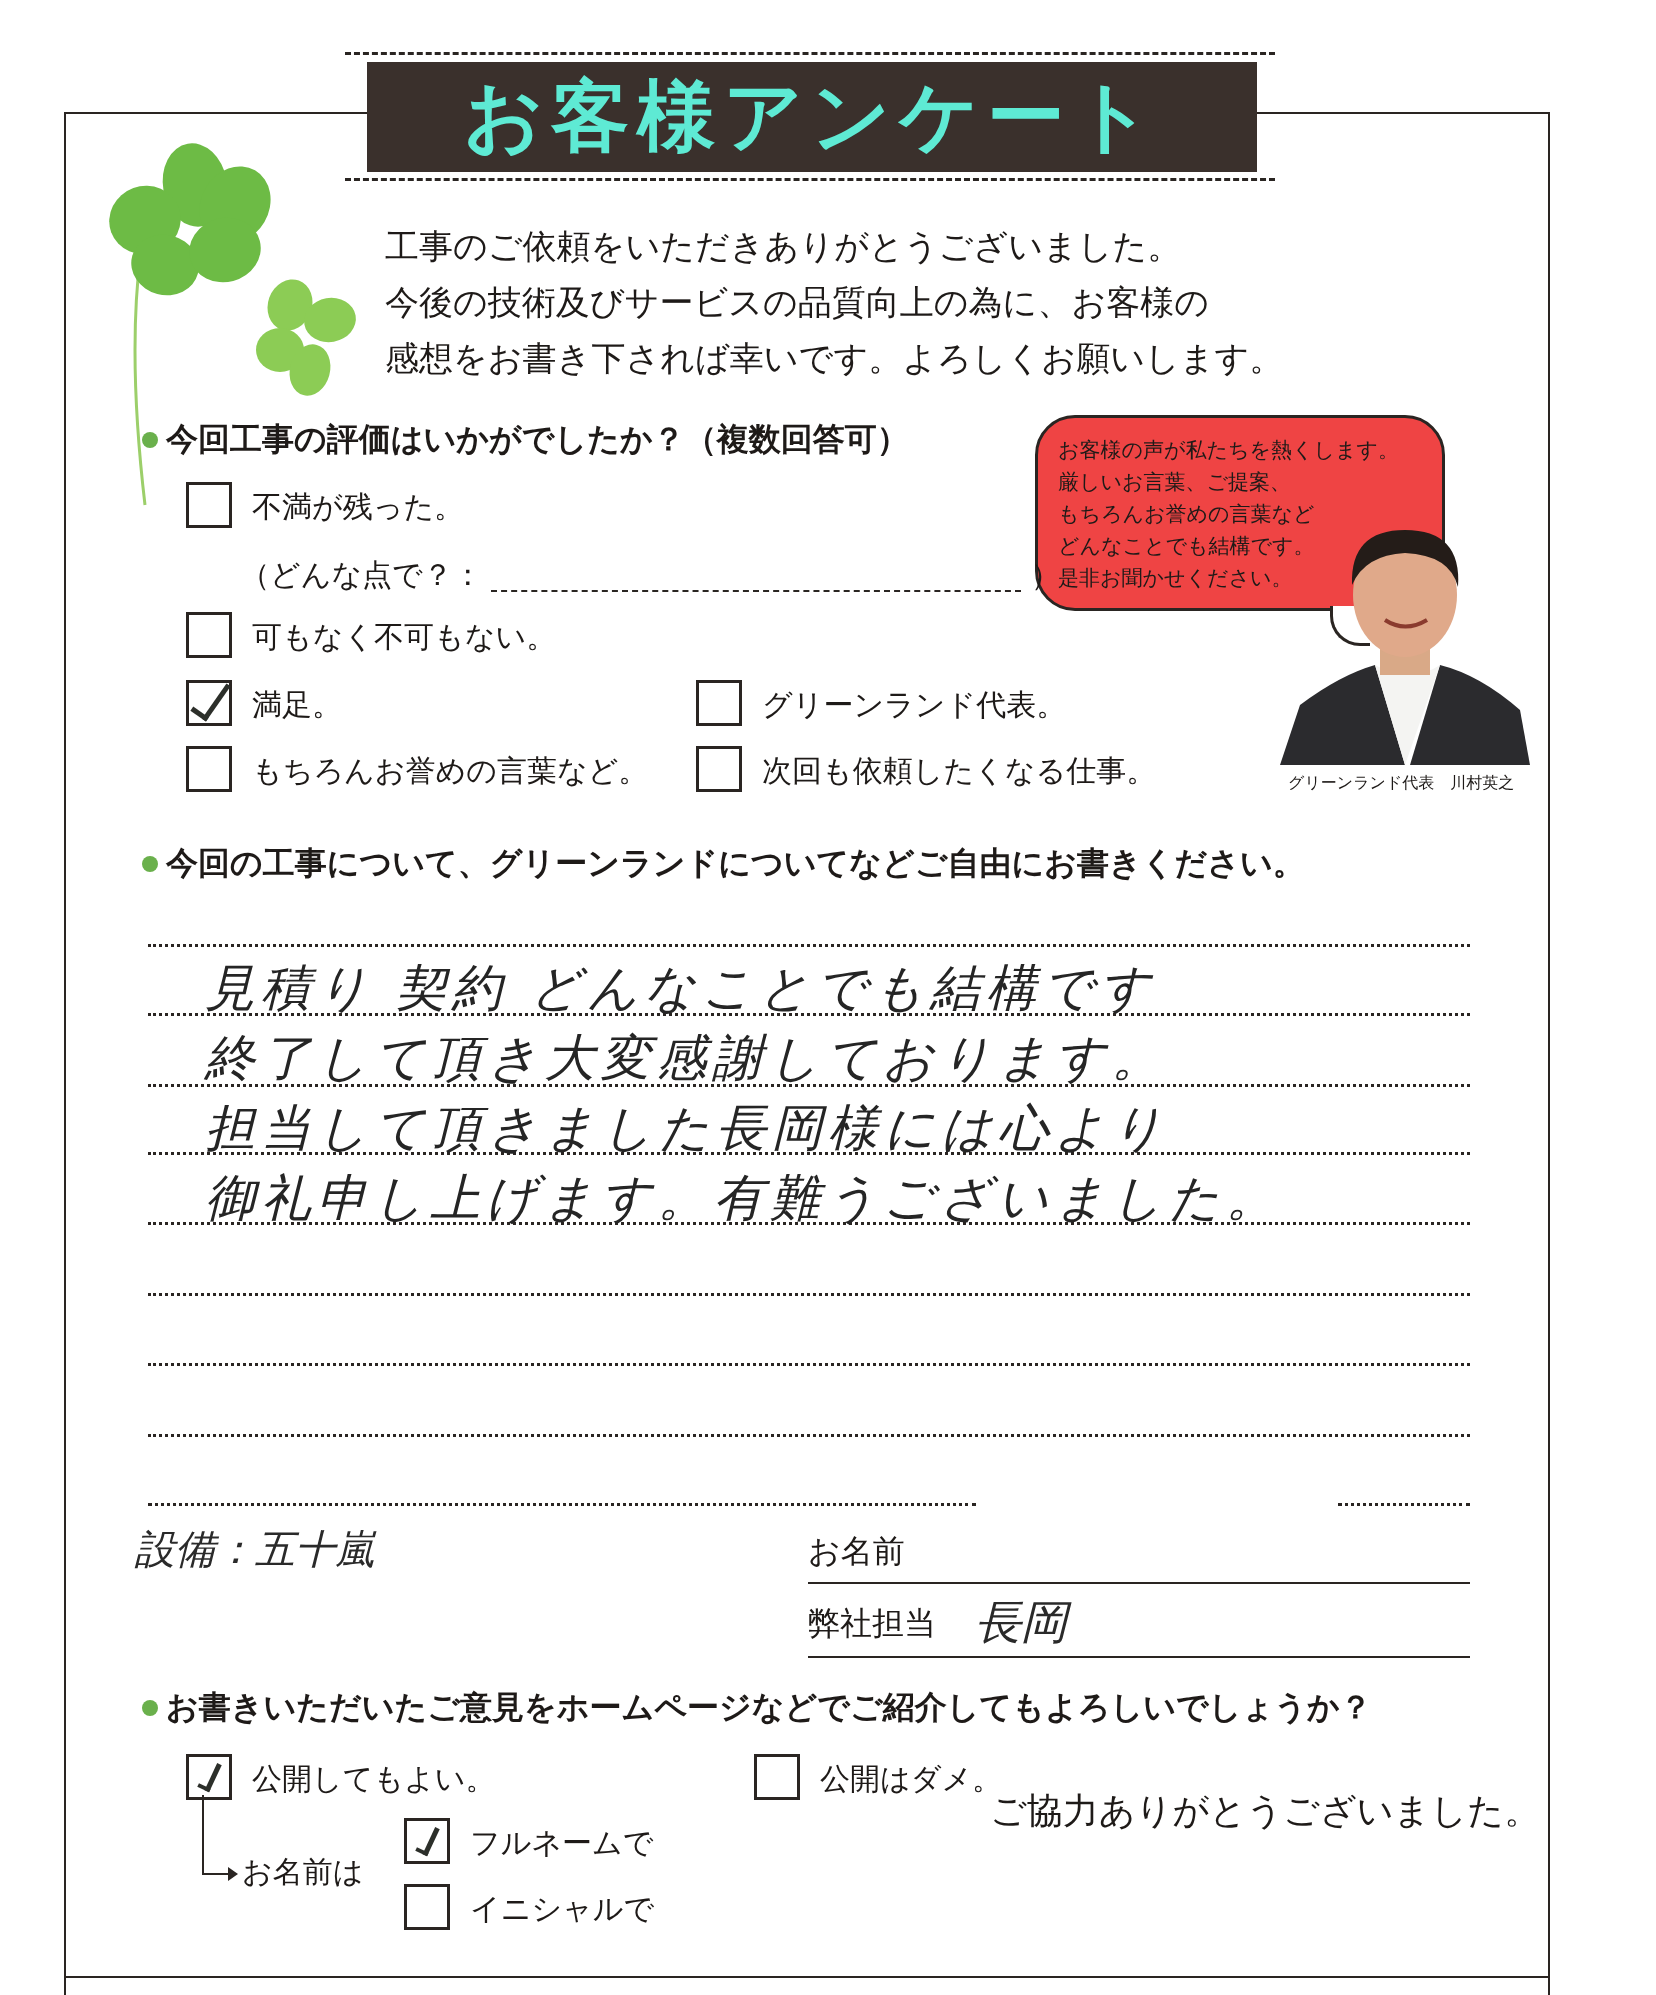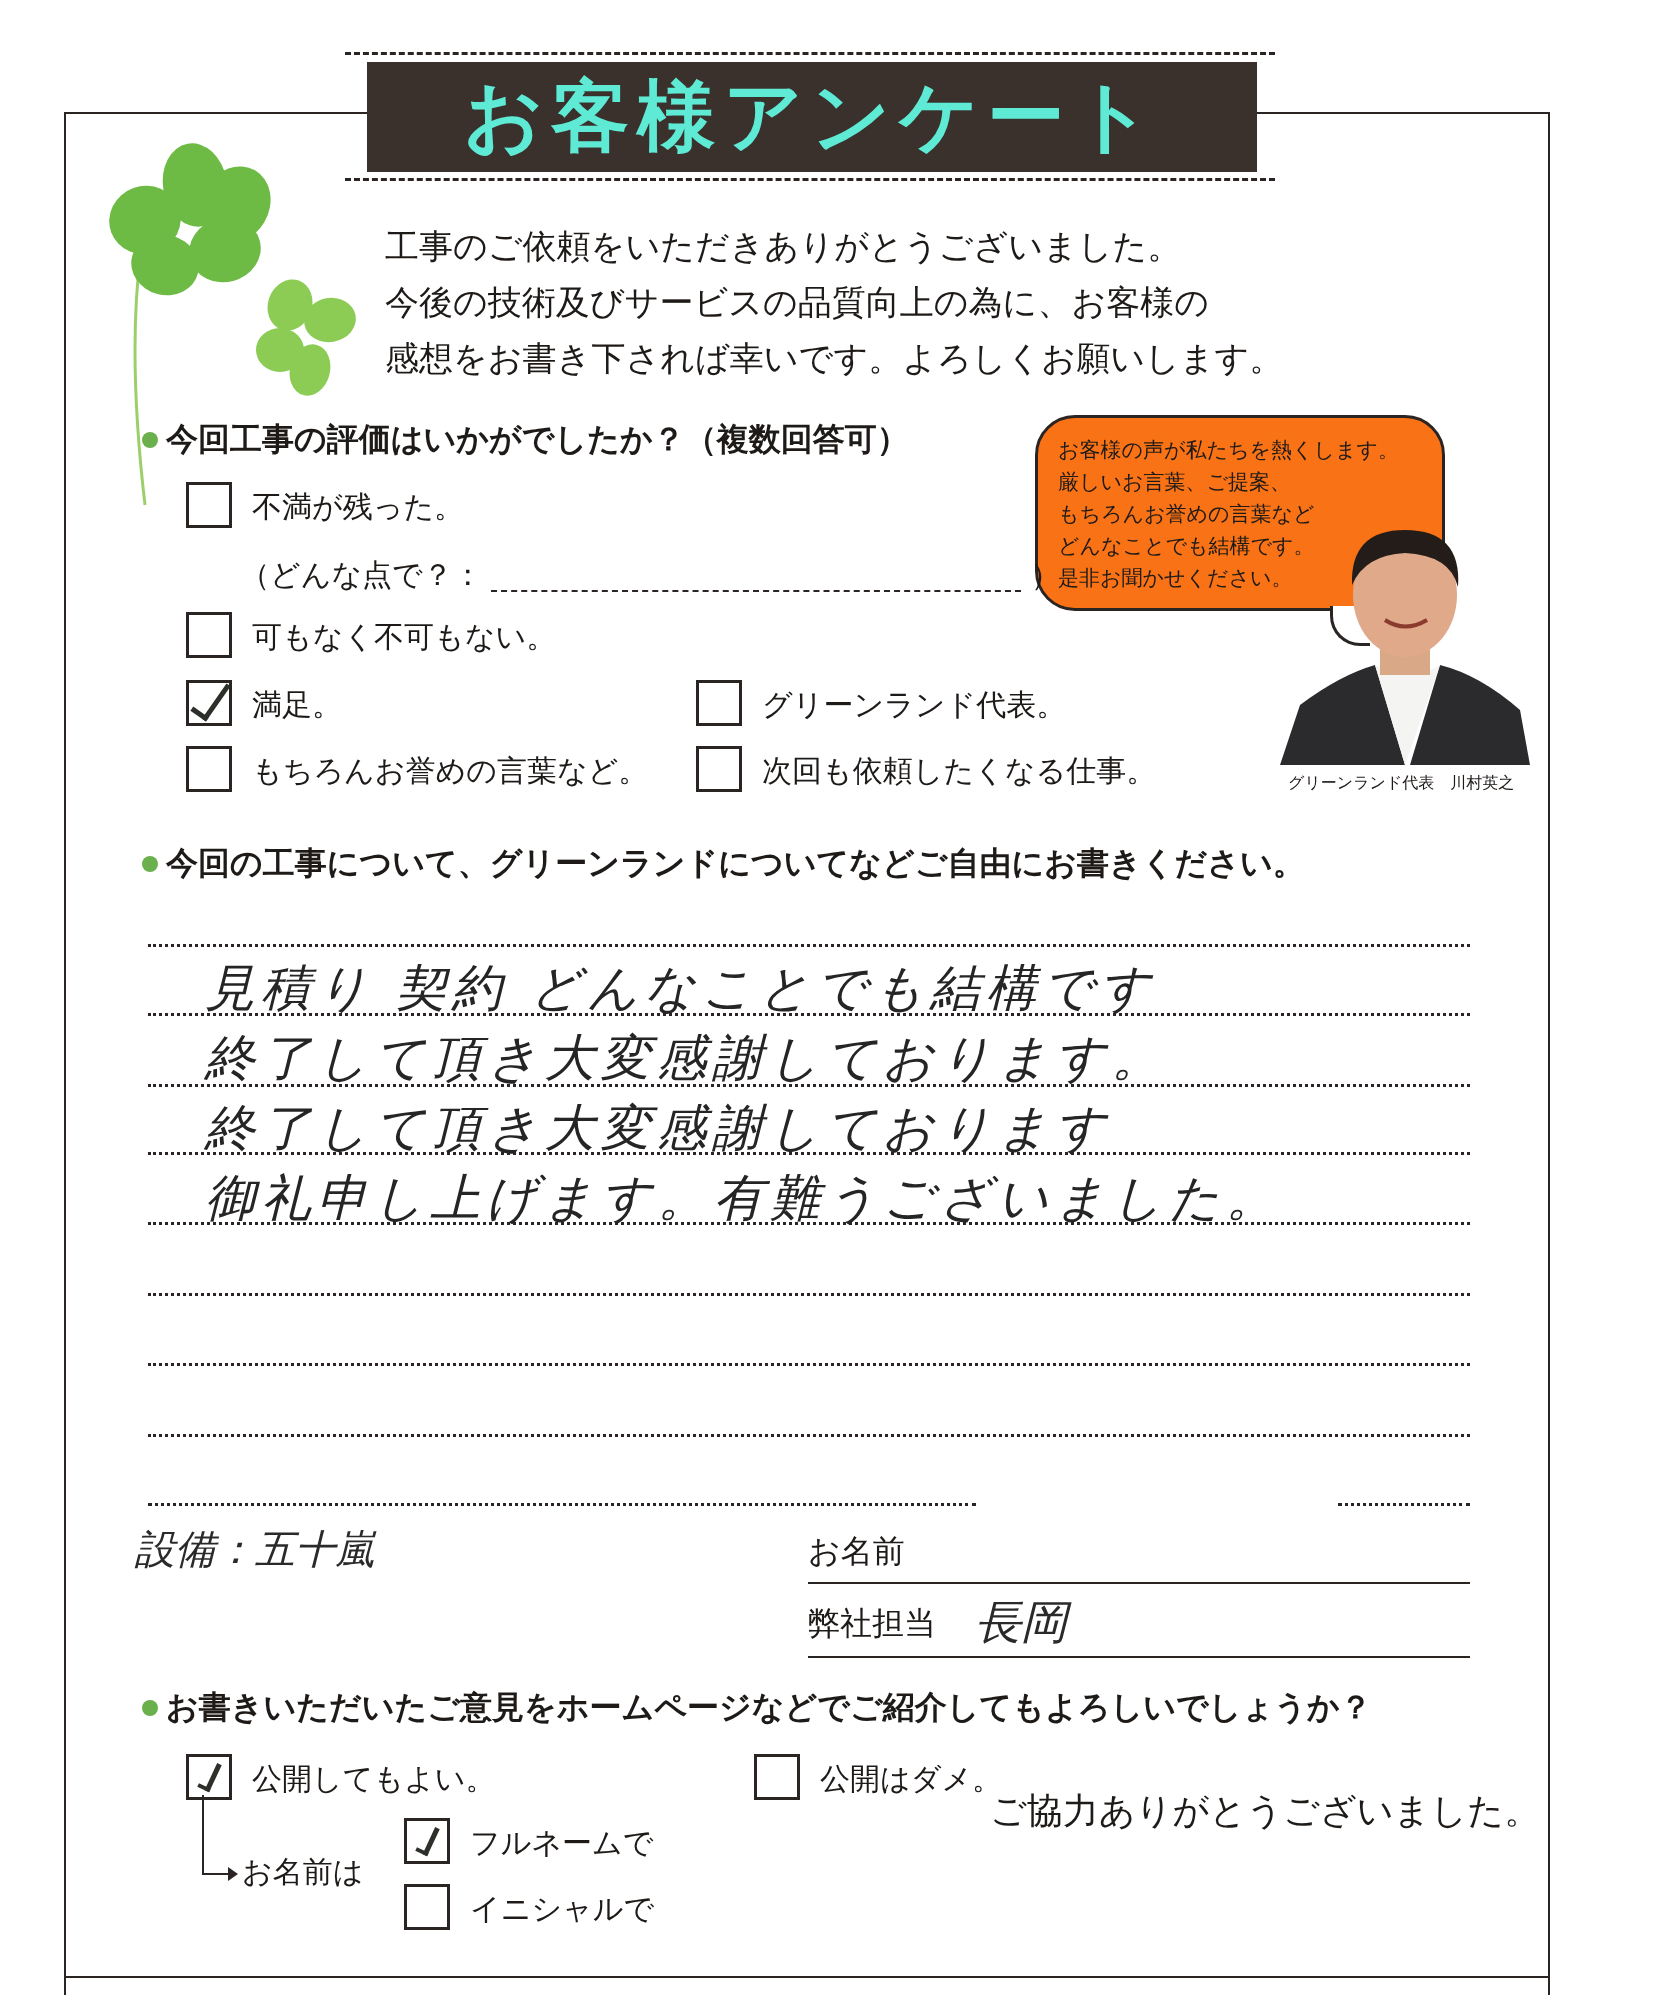--- a/index.html
+++ b/index.html
@@ -31,21 +31,21 @@
   .cb { width: 46px; height: 46px; border: 3px solid #2a2522; margin-right: 12px; position: relative; background: #fff; flex-shrink: 0; }
   .cb.checked::after { content: ""; position: absolute; left: 12px; top: -6px; width: 14px; height: 38px;
                        border-right: 5px solid #2c2f2a; border-bottom: 5px solid #2c2f2a; transform: rotate(35deg); }
   .cb.sm.checked::after { left: 14px; top: 4px; width: 8px; height: 26px; border-right: 5px solid #2c2f2a; border-bottom: 4px solid #2c2f2a; transform: rotate(25deg); }
 
   .which-row { position: absolute; left: 240px; top: 555px; font-size: 30px; display: flex; align-items: flex-end; justify-content: center; }
   .which-line { width: 530px; border-bottom: 2px dashed #2a2522; height: 30px; margin: 0 10px 4px 8px; }
 
   
   .bubble { position: absolute; left: 1035px; top: 415px; width: 410px; height: 196px; border: 3px solid #2a2522;
-            border-radius: 40px; padding: 16px 20px; font-size: 21px; line-height: 32px; background: #f97316; }
+            border-radius: 40px; padding: 16px 20px; font-size: 21px; line-height: 32px; background: #ef4444; }
   .bubble-tail { position: absolute; left: 1330px; top: 606px; width: 40px; height: 40px;
                  border-left: 3px solid #2a2522; border-bottom: 3px solid #2a2522; border-bottom-left-radius: 30px; background: #fff; }
 
   .portrait { position: absolute; left: 1280px; top: 525px; width: 250px; height: 240px; }
   .caption { position: absolute; left: 1288px; top: 773px; font-size: 16px; white-space: nowrap; }
 
   
   .rule { position: absolute; left: 148px; width: 1322px; border-top: 3px dotted #2a2522; }
   .hand { position: absolute; left: 205px; font-family: "DejaVu Serif", serif; font-size: 50px; color: #252525;
           font-style: italic; white-space: nowrap; letter-spacing: 6px; }
@@ -170,21 +170,21 @@
 <div class="rule" style="top:1152px"></div>
 <div class="rule" style="top:1222px"></div>
 <div class="rule" style="top:1293px"></div>
 <div class="rule" style="top:1363px"></div>
 <div class="rule" style="top:1434px"></div>
 <div class="rule" style="top:1503px;width:828px"></div>
 <div class="rule" style="top:1503px;left:1338px;width:132px"></div>
 
 <div class="hand" style="top:955px">見積り 契約 どんなことでも結構です</div>
 <div class="hand" style="top:1025px">終了して頂き大変感謝しております。</div>
-<div class="hand" style="top:1095px">終了して頂き大変感謝しております</div>
+<div class="hand" style="top:1095px">担当して頂きました長岡様には心より</div>
 <div class="hand" style="top:1165px">御礼申し上げます。有難うございました。</div>
 
 <div class="small-hand" style="left:135px;top:1522px;font-size:40px">設備：五十嵐</div>
 
 <div class="label" style="left:808px;top:1530px">お名前</div>
 <div class="solid-line" style="left:808px;top:1582px;width:662px"></div>
 
 <div class="label" style="left:808px;top:1602px">弊社担当</div>
 <div class="small-hand" style="left:975px;top:1592px;font-size:46px">長岡</div>
 <div class="solid-line" style="left:808px;top:1656px;width:662px"></div>

